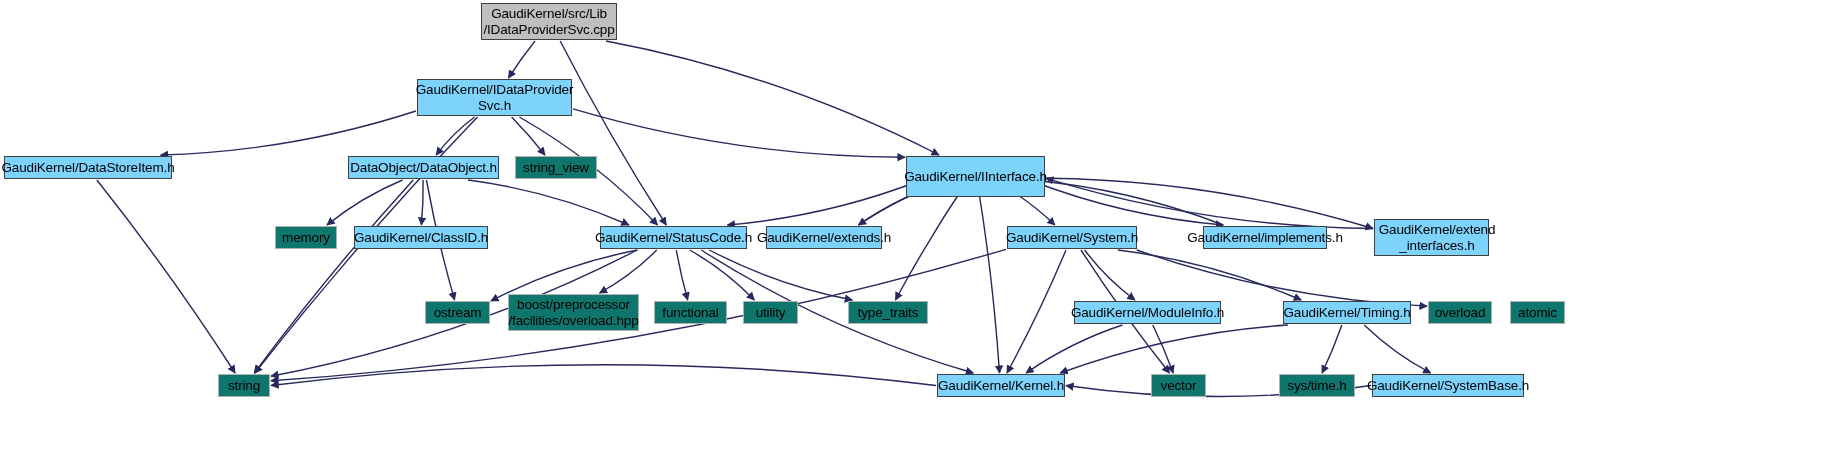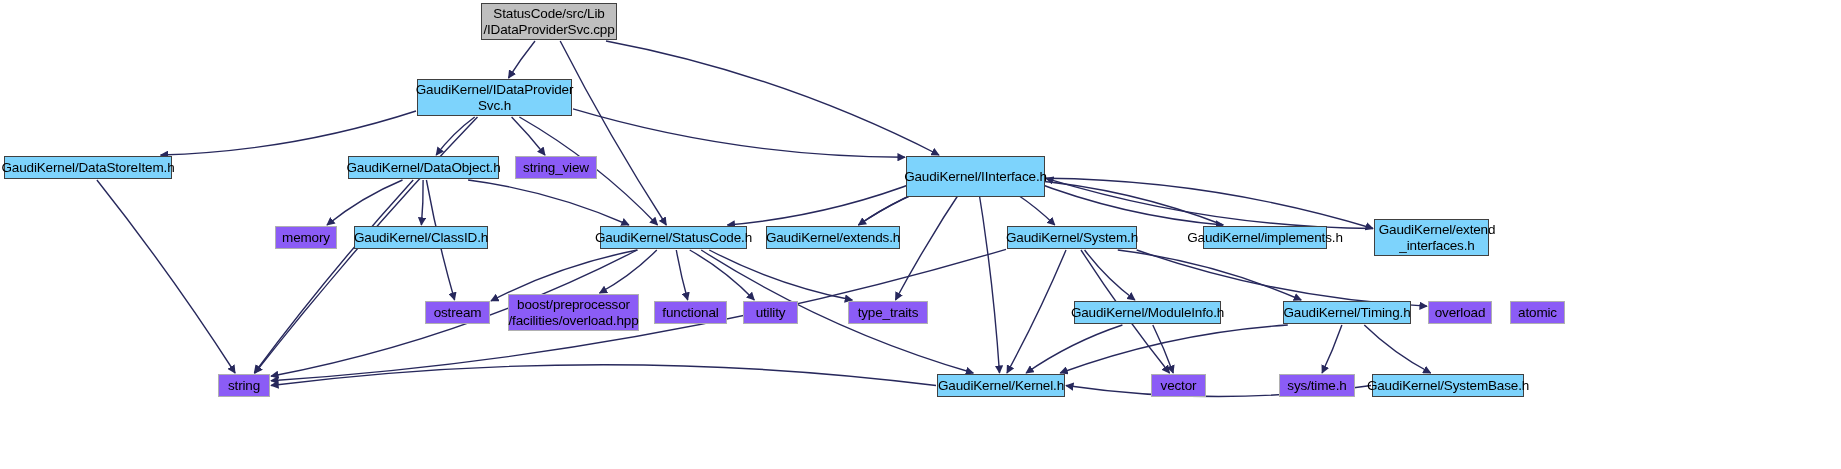--- a/index.html
+++ b/index.html
@@ -3,21 +3,21 @@
 <meta charset="utf-8">
 <style>
   html,body{margin:0;padding:0;background:#ffffff;}
   body{font-family:"Liberation Sans", sans-serif;}
   #canvas{position:relative;width:1841px;height:469px;overflow:hidden;background:#fff;}
   svg#edges{position:absolute;left:0;top:0;width:1841px;height:469px;pointer-events:none;}
   .node{position:absolute;box-sizing:border-box;display:flex;align-items:center;justify-content:center;
         text-align:center;line-height:1.12;color:#000;font-size:13.5px;letter-spacing:-0.15px;
         background:#7dd3fc;border:1px solid #404040;white-space:pre-line;z-index:2;}
   .node.root{background:#bfbfbf;border:1px solid #404040;}
-  .node.sys{background:#8b5cf6;border:1px solid #b0b0b0;}
+  .node.sys{background:#0f766e;border:1px solid #b0b0b0;}
   .node span{display:block;}
 </style>
 </head>
 <body>
 
 <div id="canvas">
   <svg id="edges">
     <defs>
       <marker id="ah" viewBox="0 0 10 10" refX="9" refY="5" markerWidth="6" markerHeight="6" orient="auto-start-reverse">
         <path d="M 0 0 L 10 5 L 0 10 z" fill="#27285c"></path>
@@ -65,32 +65,32 @@
         <path d="M 1122.4 325.0 Q 1070.8 342.1 1026.1 373.0" marker-end="url(#ah)" stroke="#27285c"></path>
         <path d="M 1152.8 325.0 Q 1164.2 348.5 1173.2 373.0" marker-end="url(#ah)" stroke="#27285c"></path>
         <path d="M 1287.8 325.0 Q 1170.5 332.6 1060.2 373.0" marker-end="url(#ah)" stroke="#27285c"></path>
         <path d="M 1341.9 325.0 Q 1333.2 349.5 1322.1 373.0" marker-end="url(#ah)" stroke="#27285c"></path>
         <path d="M 1364.3 325.0 Q 1394.0 353.8 1430.7 373.0" marker-end="url(#ah)" stroke="#27285c"></path>
         <path d="M 1371.0 385.5 Q 1218.5 407.5 1066.0 385.5" marker-end="url(#ah)" stroke="#27285c"></path>
         <path d="M 936.0 385.5 Q 603.5 343.9 271.0 385.5" marker-end="url(#ah)" stroke="#27285c"></path>
       </g>
   </svg>
   <div id="node-layer">
-      <div class="node root" style="left: 481px; top: 3px; width: 136px; height: 37px;"><span>StatusCode/src/Lib
+      <div class="node root" style="left: 481px; top: 3px; width: 136px; height: 37px;"><span>GaudiKernel/src/Lib
 /IDataProviderSvc.cpp</span></div>
       <div class="node" style="left: 417px; top: 79px; width: 155px; height: 37px;"><span>GaudiKernel/IDataProvider
 Svc.h</span></div>
       <div class="node" style="left: 4px; top: 156px; width: 168px; height: 23px;"><span>GaudiKernel/DataStoreItem.h</span></div>
-      <div class="node" style="left: 348px; top: 156px; width: 151px; height: 23px;"><span>GaudiKernel/DataObject.h</span></div>
+      <div class="node" style="left: 348px; top: 156px; width: 151px; height: 23px;"><span>DataObject/DataObject.h</span></div>
       <div class="node sys" style="left: 515px; top: 156px; width: 82px; height: 23px;"><span>string_view</span></div>
       <div class="node" style="left: 906px; top: 156px; width: 139px; height: 41px;"><span>GaudiKernel/IInterface.h</span></div>
       <div class="node sys" style="left: 275px; top: 226px; width: 62px; height: 23px;"><span>memory</span></div>
       <div class="node" style="left: 354px; top: 226px; width: 134px; height: 23px;"><span>GaudiKernel/ClassID.h</span></div>
       <div class="node" style="left: 600px; top: 226px; width: 147px; height: 23px;"><span>GaudiKernel/StatusCode.h</span></div>
-      <div class="node" style="left: 766px; top: 226px; width: 134px; height: 23px;"><span>GaudiKernel/extends.h</span></div>
+      <div class="node" style="left: 766px; top: 226px; width: 116px; height: 23px;"><span>GaudiKernel/extends.h</span></div>
       <div class="node" style="left: 1007px; top: 226px; width: 130px; height: 23px;"><span>GaudiKernel/System.h</span></div>
       <div class="node" style="left: 1203px; top: 226px; width: 124px; height: 23px; text-align: right;"><span>GaudiKernel/implements.h</span></div>
       <div class="node" style="left: 1374px; top: 219px; width: 115px; height: 37px; padding-left: 11px;"><span>GaudiKernel/extend
 _interfaces.h</span></div>
       <div class="node sys" style="left: 425px; top: 301px; width: 65px; height: 23px;"><span>ostream</span></div>
       <div class="node sys" style="left: 508px; top: 294px; width: 131px; height: 37px;"><span>boost/preprocessor
 /facilities/overload.hpp</span></div>
       <div class="node sys" style="left: 654px; top: 301px; width: 73px; height: 23px;"><span>functional</span></div>
       <div class="node sys" style="left: 743px; top: 301px; width: 55px; height: 23px;"><span>utility</span></div>
       <div class="node sys" style="left: 848px; top: 301px; width: 80px; height: 23px;"><span>type_traits</span></div>

